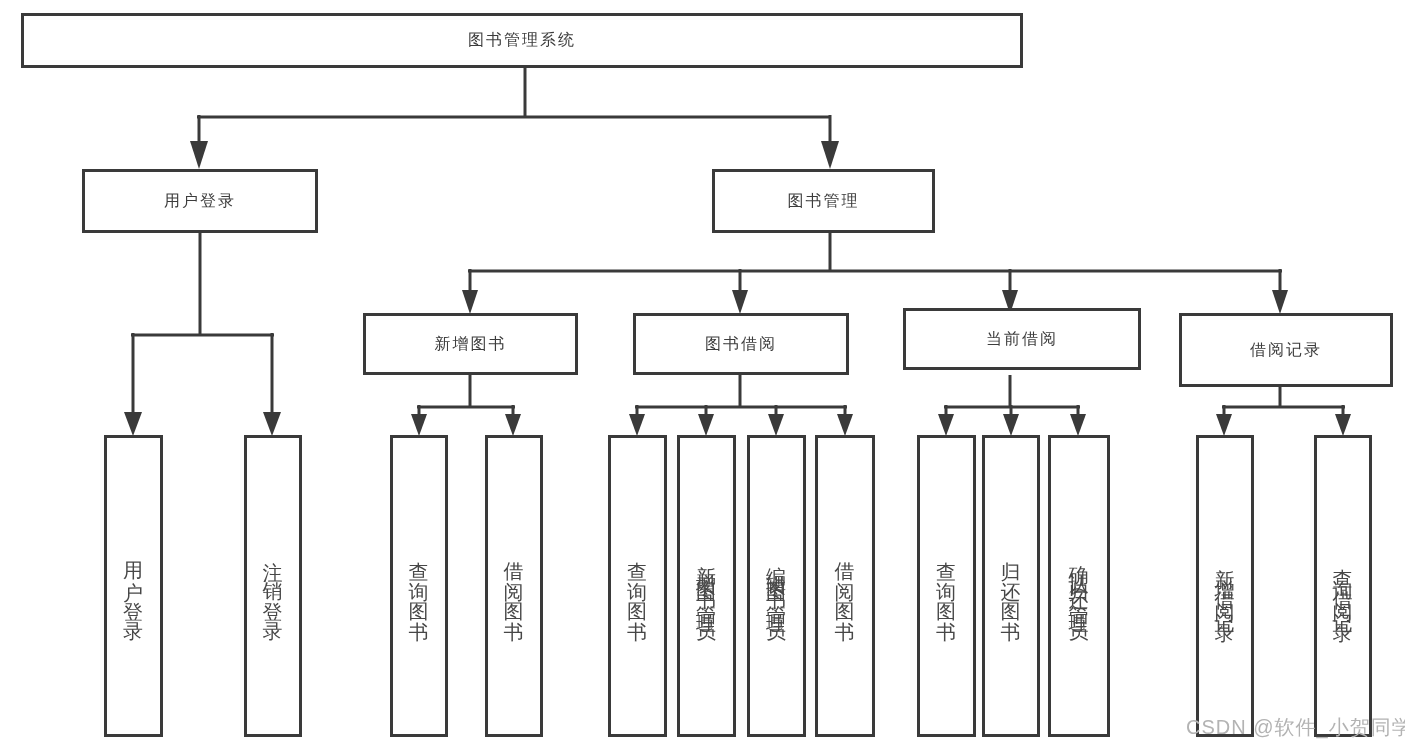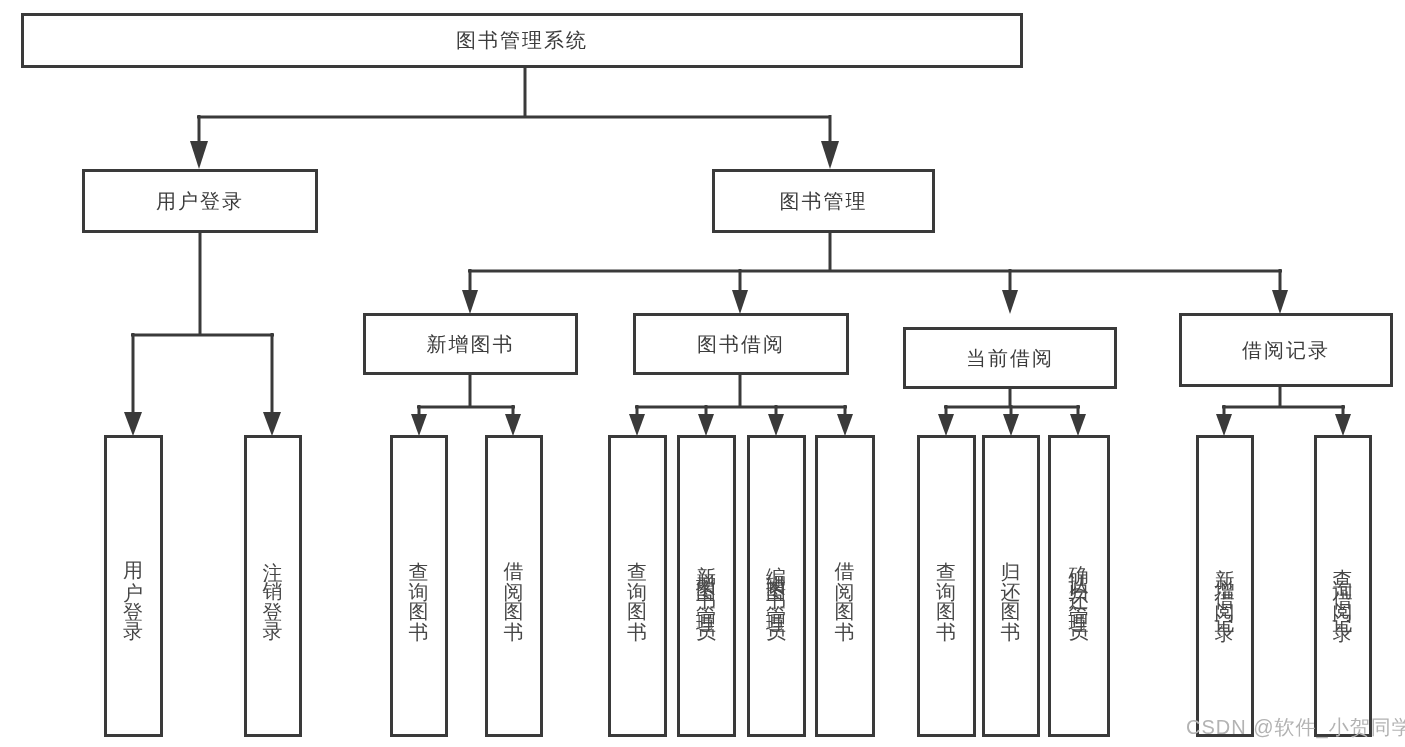--- a/index.html
+++ b/index.html
@@ -6,21 +6,21 @@
   * { margin:0; padding:0; box-sizing:border-box; }
   html,body { background:#fff; }
   body { font-family:"Liberation Sans","DejaVu Sans",sans-serif; }
   .stage { position:relative; width:1405px; height:747px; background:var(--background,#fff); overflow:hidden; }
   .connectors { position:absolute; left:0; top:0; z-index:0; }
   .connectors .strokes { stroke:var(--line,#3a3a3a); stroke-width:3; fill:none; }
   .connectors .heads { fill:var(--line,#3a3a3a); stroke:none; }
   .node {
     position:absolute; background:#fff; border:3px solid var(--line,#3a3a3a);
     display:flex; align-items:center; justify-content:center;
-    font-size:20px; letter-spacing:2px; color:var(--node-text,#3c3c3c); z-index:1;
+    font-size:16px; letter-spacing:2px; color:var(--node-text,#3c3c3c); z-index:1;
   }
   .leaf {
     position:absolute; top:435px; height:302px; background:#fff;
     border:3px solid var(--line,#3a3a3a);
     display:flex; align-items:center; justify-content:center; z-index:1;
   }
   .vtext {
     writing-mode:vertical-rl; text-orientation:mixed;
     font-size:20px; color:var(--leaf-text,#474747); line-height:1;
   }
@@ -113,21 +113,21 @@
   <div class="node" style="left:712px;top:169px;width:223px;height:64px">
     <span>图书管理</span>
   </div>
 
   <div class="node" style="left:363px;top:313px;width:215px;height:62px">
     <span>新增图书</span>
   </div>
   <div class="node" style="left:633px;top:313px;width:216px;height:62px">
     <span>图书借阅</span>
   </div>
-  <div class="node" style="left:903px;top:327px;width:214px;height:62px">
+  <div class="node" style="left:903px;top:308px;width:238px;height:62px">
     <span>当前借阅</span>
   </div>
   <div class="node" style="left:1179px;top:313px;width:214px;height:74px">
     <span>借阅记录</span>
   </div>
 
   <div class="leaf ls4" style="left:104px;width:59px">
     <span class="vtext">用户登录</span>
   </div>
   <div class="leaf ls4" style="left:244px;width:58px">

